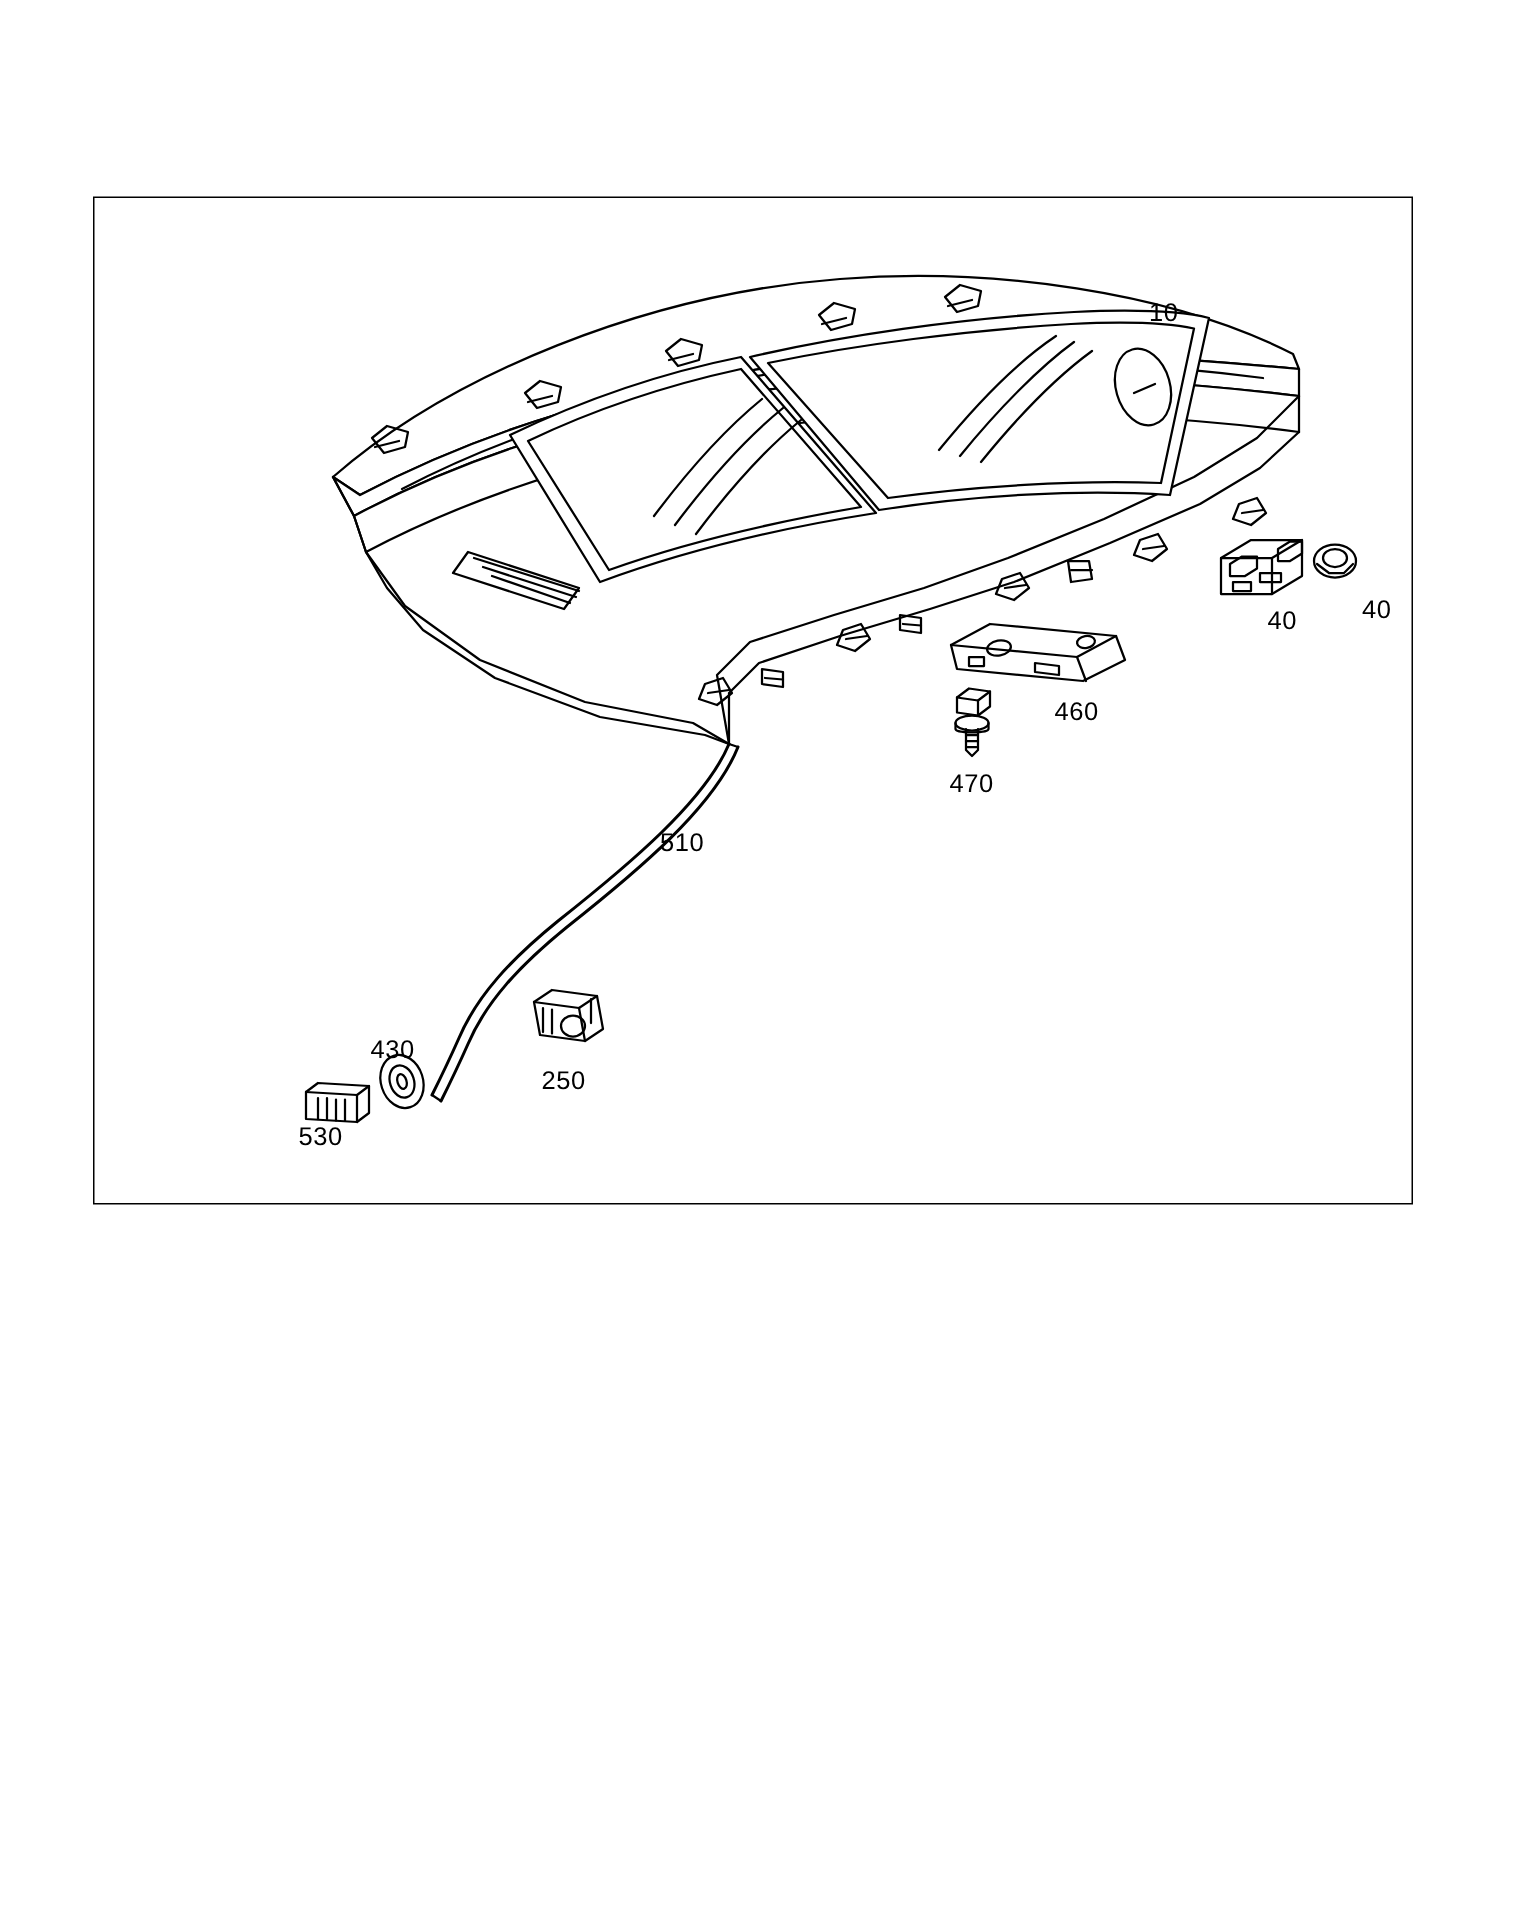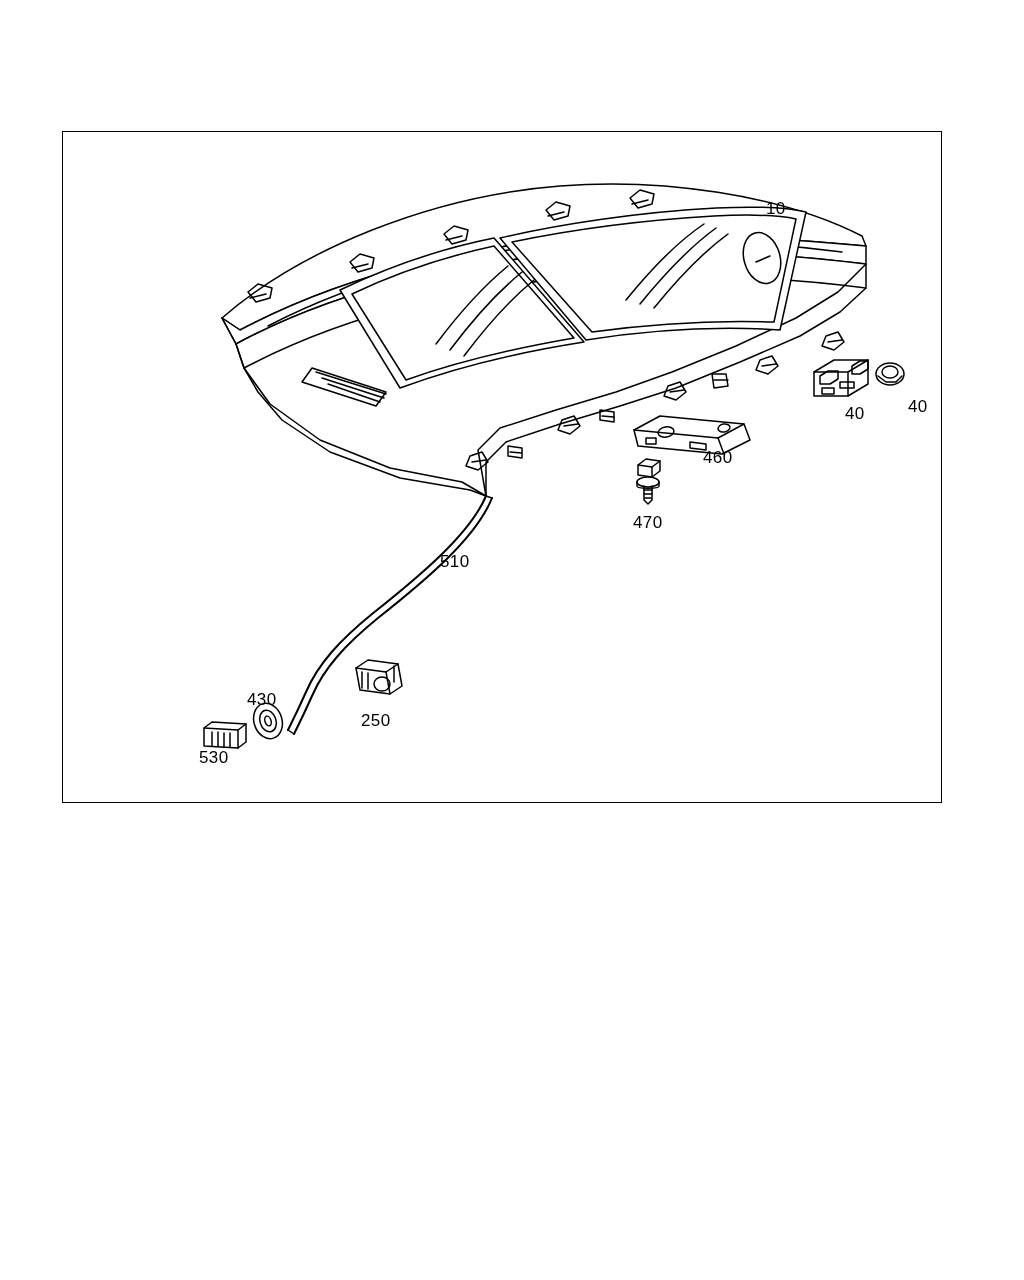--- a/index.html
+++ b/index.html
@@ -207,21 +207,21 @@
         <path d="M394,666 l0,16"></path>
       </g>
 
     </g>
   </svg>
 
   <div id="callouts">
     <div class="callout" style="left:766px; top:199px;">10</div>
     <div class="callout" style="left:908px; top:365px;margin-top:32px;">40</div>
     <div class="callout" style="left:845px; top:404px;">40</div>
-    <div class="callout" style="left:703px; top:448px;">460</div>
+    <div class="callout" style="left:703px; top:465px;">460</div>
     <div class="callout" style="left:633px; top:513px;">470</div>
     <div class="callout" style="left:440px; top:552px;text-align:center;">510</div>
     <div class="callout" style="left:247px; top:690px;">430</div>
     <div class="callout" style="left:199px; top:717px;margin-top:31px;">530</div>
     <div class="callout" style="left:361px; top:711px;">250</div>
   </div>
 
 </div>
 
 </body></html>

